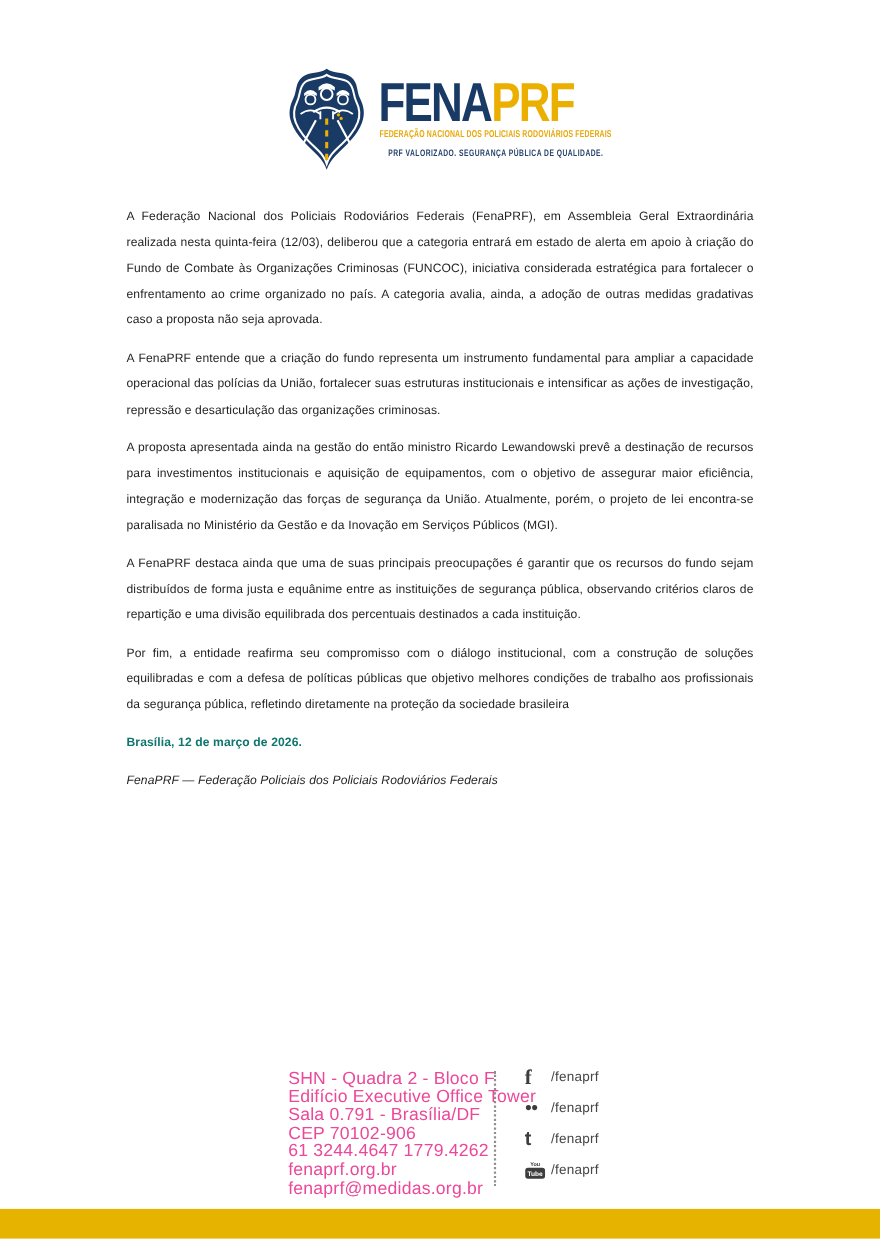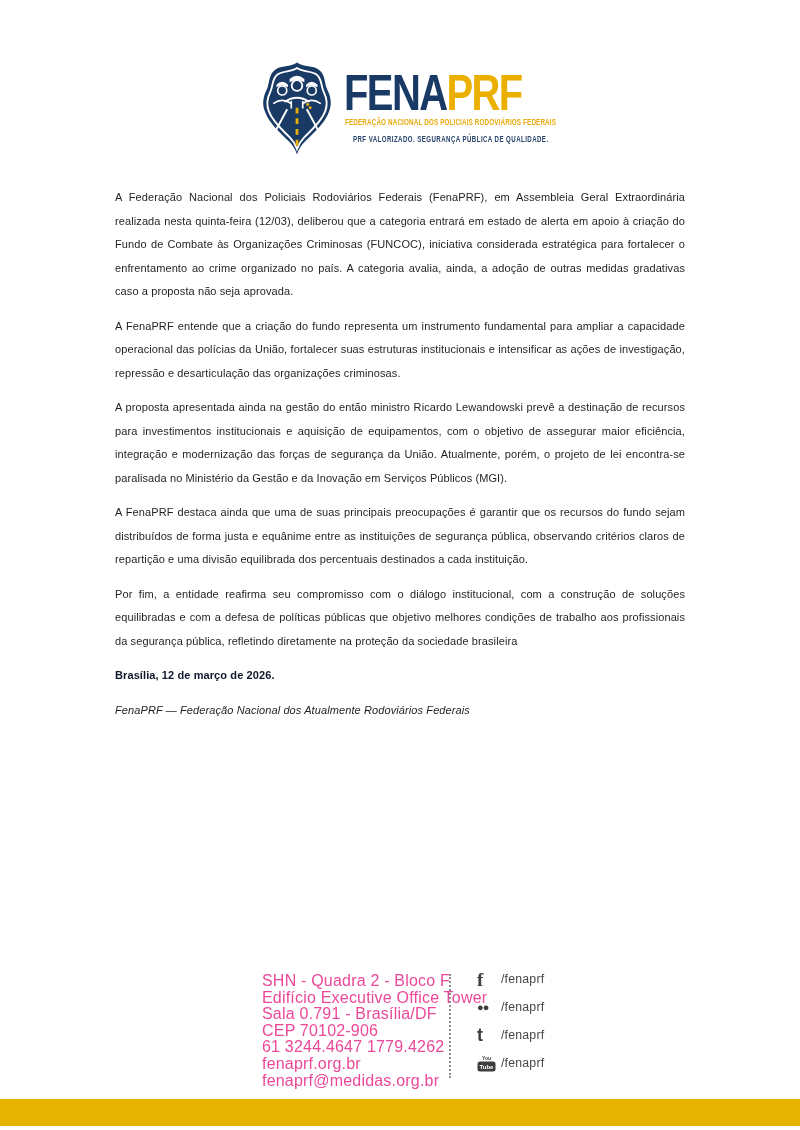--- a/index.html
+++ b/index.html
@@ -14,21 +14,21 @@
   .wordmark { position:absolute; left:0; top:8px; font-size:50px; font-weight:700; line-height:1; letter-spacing:-2px; white-space:nowrap; transform:scaleX(0.80); transform-origin:left top; }
   .wordmark .fena { color:#1A3A66; }
   .wordmark .prf  { color:#EBAF00; }
   .logo-subtitle { position:absolute; left:1px; top:57px; font-size:9px; font-weight:700; color:#E8A90A; white-space:nowrap; letter-spacing:0.2px; transform:scaleX(0.70); transform-origin:left top; }
   .logo-tagline  { position:absolute; left:9px; top:74px; font-size:8.5px; font-weight:600; color:#27436B; white-space:nowrap; letter-spacing:0.6px; transform:scaleX(0.72); transform-origin:left top; }
 
   
   .doc { position:absolute; left:115px; top:186px; width:570px; color:#1F1F1F; }
   .doc h1 { font-size:16px; font-weight:700; color:#000; line-height:28px; text-align:justify; margin-bottom:20px; letter-spacing:0.1px; }
   .doc p  { font-size:11px; line-height:23.5px; text-align:justify; margin-bottom:11px; letter-spacing:0.1px; }
-  .doc p.date-line { font-weight:700; color:#0f172a; text-align:left; margin-top:3px; }
+  .doc p.date-line { font-weight:700; color:#0f766e; text-align:left; margin-top:3px; }
   .doc p.signature { font-style:italic; text-align:left; margin-bottom:0; }
 
   
   .footer-address { position:absolute; left:262px; top:973px; font-size:16px; line-height:16.6px; color:#ec4899; letter-spacing:0.2px; }
   .footer-divider { position:absolute; left:449px; top:974px; height:104px; width:0; border-left:2.5px dotted #8F8F8F; }
   .footer-social  { position:absolute; left:477px; top:969px; }
   .social-row { display:flex; align-items:center; height:20px; margin-bottom:8px; }
   .social-icon { width:24px; display:flex; align-items:center; justify-content:flex-start; color:#3D3D3D; }
   .icon-f { font-size:19px; font-weight:700; font-family:"Liberation Serif", serif; line-height:1; }
   .icon-flickr { font-size:11px; letter-spacing:-1px; line-height:1; }
@@ -70,21 +70,21 @@
     </div>
   </header>
 
   <main class="doc">
     <p>A Federação Nacional dos Policiais Rodoviários Federais (FenaPRF), em Assembleia Geral Extraordinária realizada nesta quinta-feira (12/03), deliberou que a categoria entrará em estado de alerta em apoio à criação do Fundo de Combate às Organizações Criminosas (FUNCOC), iniciativa considerada estratégica para fortalecer o enfrentamento ao crime organizado no país. A categoria avalia, ainda, a adoção de outras medidas gradativas caso a proposta não seja aprovada.</p>
     <p>A FenaPRF entende que a criação do fundo representa um instrumento fundamental para ampliar a capacidade operacional das polícias da União, fortalecer suas estruturas institucionais e intensificar as ações de investigação, repressão e desarticulação das organizações criminosas.</p>
     <p>A proposta apresentada ainda na gestão do então ministro Ricardo Lewandowski prevê a destinação de recursos para investimentos institucionais e aquisição de equipamentos, com o objetivo de assegurar maior eficiência, integração e modernização das forças de segurança da União. Atualmente, porém, o projeto de lei encontra-se paralisada no Ministério da Gestão e da Inovação em Serviços Públicos (MGI).</p>
     <p>A FenaPRF destaca ainda que uma de suas principais preocupações é garantir que os recursos do fundo sejam distribuídos de forma justa e equânime entre as instituições de segurança pública, observando critérios claros de repartição e uma divisão equilibrada dos percentuais destinados a cada instituição.</p>
     <p>Por fim, a entidade reafirma seu compromisso com o diálogo institucional, com a construção de soluções equilibradas e com a defesa de políticas públicas que objetivo melhores condições de trabalho aos profissionais da segurança pública, refletindo diretamente na proteção da sociedade brasileira</p>
     <p class="date-line">Brasília, 12 de março de 2026.</p>
-    <p class="signature">FenaPRF — Federação Nacional dos Atualmente Rodoviários Federais</p>
+    <p class="signature">FenaPRF — Federação Policiais dos Policiais Rodoviários Federais</p>
   </main>
 
   <div class="footer-address">
     <div>SHN - Quadra 2 - Bloco F</div>
     <div>Edifício Executive Office Tower</div>
     <div>Sala 0.791 - Brasília/DF</div>
     <div>CEP 70102-906</div>
     <div>61 3244.4647 1779.4262</div>
     <div>fenaprf.org.br</div>
     <div>fenaprf@medidas.org.br</div>

